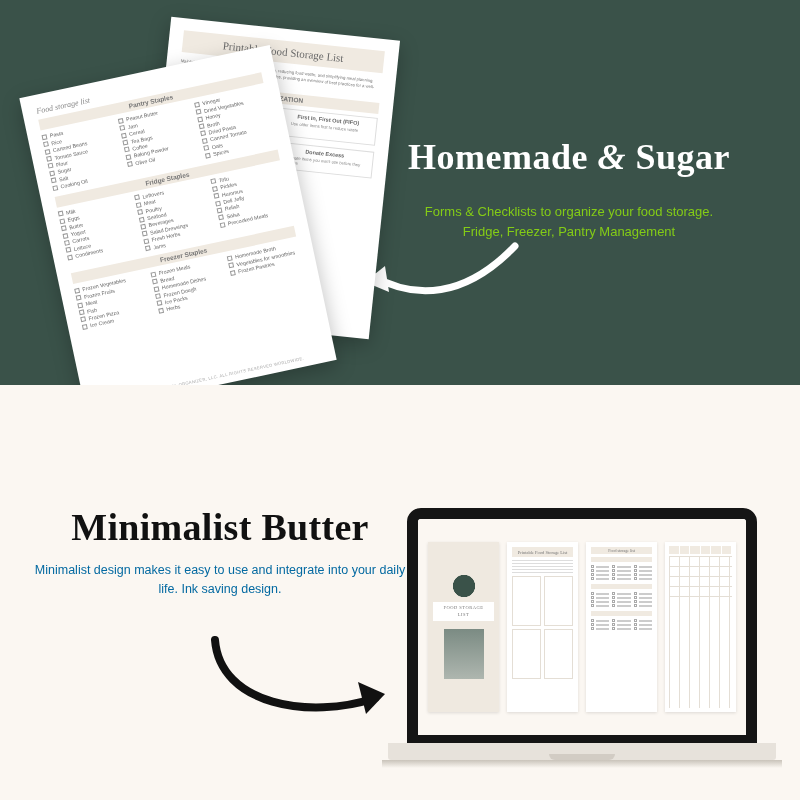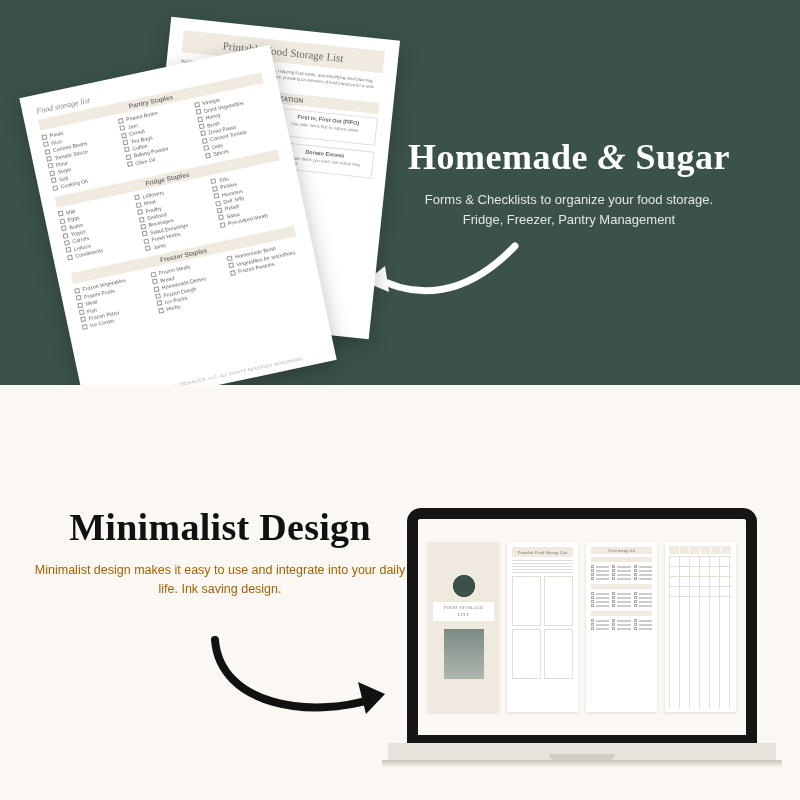--- a/index.html
+++ b/index.html
@@ -3,21 +3,21 @@
 <meta charset="utf-8">
 <style>
   * { box-sizing: border-box; margin: 0; padding: 0; }
   body { width: 800px; height: 800px; font-family: Georgia, 'Times New Roman', serif; overflow: hidden; background:#fbf7f2; }
 
   
   .top-panel { position: relative; width: 100%; height: 385px; background: #3a5249; }
 
   .top-text { position: absolute; right: 46px; top: 136px; width: 370px; text-align: center; color: #fff; }
   .top-title { font-family: Georgia, serif; font-size: 36px; letter-spacing: .5px; }
-  .top-sub { font-family: -apple-system, Helvetica, Arial, sans-serif; font-size: 13px; line-height: 1.55; margin-top: 12px; font-weight: 300; color: #e5e5e5; }
+  .top-sub { font-family: -apple-system, Helvetica, Arial, sans-serif; font-size: 13px; line-height: 1.55; margin-top: 24px; font-weight: 300; color: #84cc16; }
 
   
   .arrow-top { position: absolute; left: 355px; top: 228px; width: 170px; height: 110px; }
 
   
   .paper-stack { position: absolute; left: 40px; top: 20px; width: 335px; height: 395px; }
   .paper { position: absolute; background: #fff; box-shadow: 0 6px 20px rgba(0,0,0,.25); padding: 12px 14px; font-family: -apple-system, Helvetica, Arial, sans-serif; color: #555; }
   .paper.back { width: 230px; height: 300px; left: 115px; top: 8px; transform: rotate(6deg); }
   .paper.front { width: 256px; height: 322px; left: 10px; top: 48px; transform: rotate(-12deg); }
 
@@ -35,21 +35,21 @@
   .paper.back .grid3 { display:grid; grid-template-columns: 1fr 1fr; gap:6px; margin-top:4px;}
   .paper.back .cell { border:0.6px solid #ddd; padding:3px 4px; font-size:5px;}
   .paper.back .cell h6{ font-size:5.5px; text-align:center; font-weight:700; margin-bottom:2px; color:#666;}
   .paper.back .cell ul{ list-style: disc; padding-left:7px; font-size:4.2px; color:#888;}
   .paper.back .cell li{ margin:1px 0;}
 
   
   .bottom-panel { position: relative; width: 100%; height: 415px; background: #fbf7f2; }
   .bottom-text { position: absolute; left: 30px; top: 120px; width: 380px; text-align: center; }
   .bottom-title { font-family: Georgia, 'Times New Roman', serif; font-size: 38px; color:#111; letter-spacing:.3px;}
-  .bottom-sub { font-family: -apple-system, Helvetica, Arial, sans-serif; font-size: 12.5px; color:#a16207; margin-top:12px; line-height:1.55;}
+  .bottom-sub { font-family: -apple-system, Helvetica, Arial, sans-serif; font-size: 12.5px; color:#0369a1; margin-top:12px; line-height:1.55;}
 
   .arrow-bottom { position:absolute; left: 200px; top: 235px; width: 200px; height:120px;}
 
   
   .laptop { position:absolute; right:24px; bottom:32px; width:388px; height:260px; }
   .laptop .bezel { position:absolute; left:19px; right:19px; top:0; bottom:22px; border:11px solid #151515; border-radius:14px 14px 0 0; background:#fff; overflow:hidden;}
   .laptop .base { position:absolute; left:0; right:0; bottom:8px; height:17px; background:#e7e2db; border-radius:0 0 3px 3px;}
   .laptop .notch { position:absolute; left:50%; transform:translateX(-50%); bottom:8px; width:66px; height:6px; background:#d2ccc4; border-radius: 0 0 8px 8px;}
   .laptop .shadow { position:absolute; left:-6px; right:-6px; bottom:0; height:8px; background:linear-gradient(#c9c3ba, transparent);}
 
@@ -404,21 +404,21 @@
 
       <div class="foot">COPYRIGHT © A PERSONAL ORGANIZER, LLC. ALL RIGHTS RESERVED WORLDWIDE.</div>
     </div>
 
   </div>
 </div>
 
 <div class="bottom-panel">
 
   <div class="bottom-text">
-    <h2 class="bottom-title">Minimalist Design</h2>
+    <h2 class="bottom-title">Minimalist Butter</h2>
     <p class="bottom-sub">Minimalist design makes it easy to use and integrate into your daily life. Ink saving design.</p>
   </div>
 
   <svg class="arrow-bottom" viewBox="0 0 200 120">
     <path d="M15 20 C 20 85, 110 100, 175 78" fill="none" stroke="#111" stroke-width="8" stroke-linecap="round"></path>
     <path d="M185 74 L158 62 L166 94 Z" fill="#111"></path>
   </svg>
 
   <div class="laptop">
     <div class="bezel">

